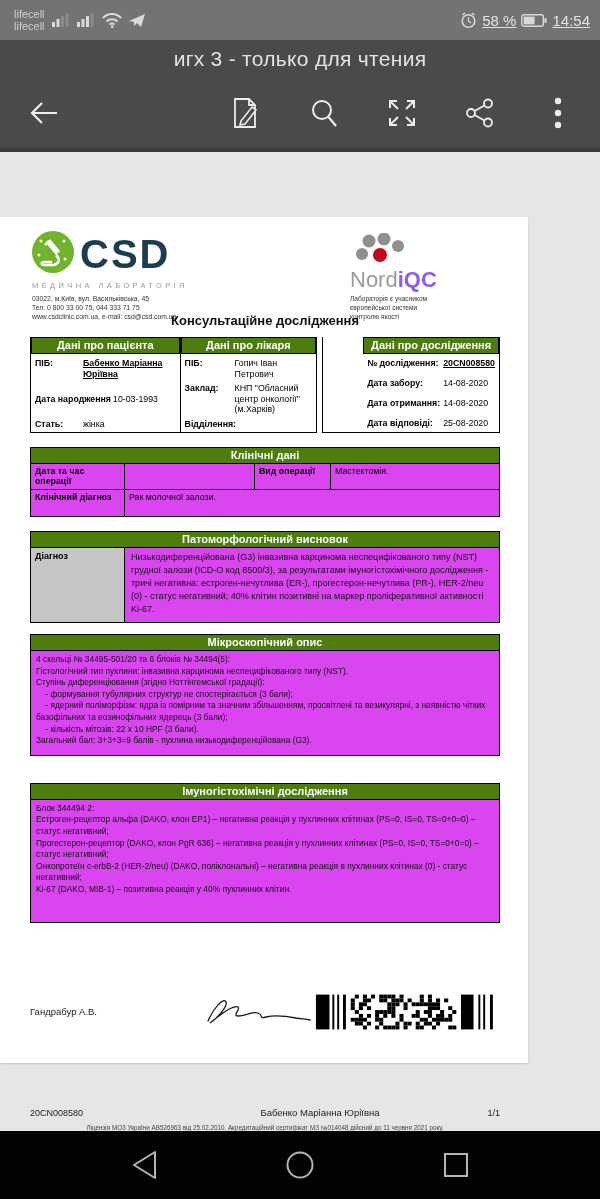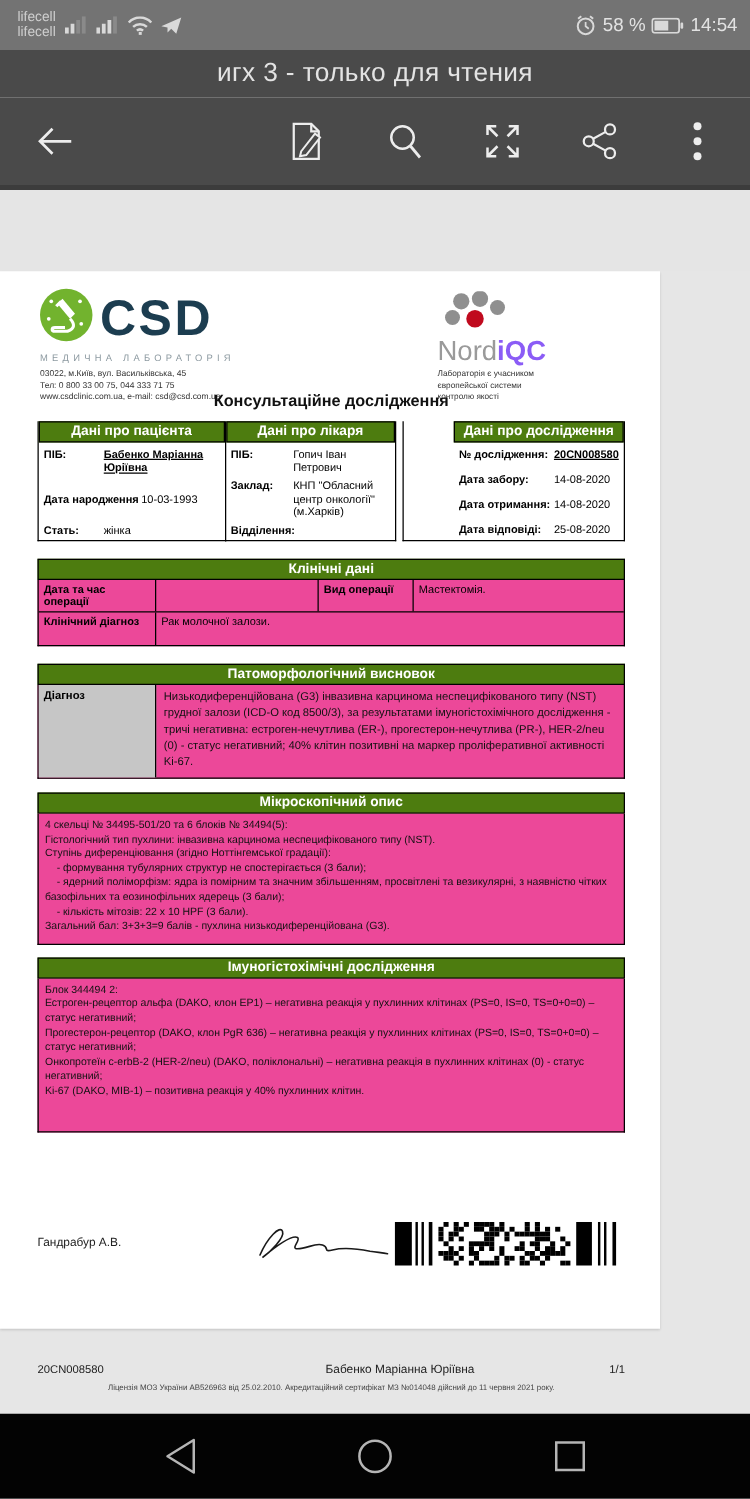--- a/index.html
+++ b/index.html
@@ -3,21 +3,21 @@
 <meta charset="utf-8">
 <style>
   * { margin:0; padding:0; box-sizing:border-box; }
   html,body { width:600px; height:1199px; background:#000; font-family:"Liberation Sans", sans-serif; }
   .screen { position:relative; width:600px; height:1199px; background:#e5e5e5; overflow:hidden; }
 
   
   .statusbar { height:40px; background:#737373; display:flex; align-items:center; justify-content:space-between; padding:0 10px 0 14px; color:#d9d9d9; }
   .sb-left { display:flex; align-items:center; gap:7px; }
   .carrier { font-size:11px; line-height:12px; color:#cfcfcf; }
-  .sb-right { display:flex; align-items:center; gap:5px; font-size:15px; color:#e2e2e2; }
+  .sb-right { display:flex; align-items:center; gap:5px; font-size:15px; color:#e2e2e2;text-decoration:underline; }
   .sb-icon svg { display:block; }
 
   .titlebar { height:38px; background:#4a4a4a; display:flex; align-items:center; justify-content:center; }
   .titlebar .title { color:#e3e3e3; font-size:21px; letter-spacing:.3px; }
 
   .toolbar { height:74px; background:#4a4a4a; display:flex; align-items:center; padding:0 18px; border-bottom:4px solid #3c3c3c; }
   .tb-back { width:52px; height:52px; display:flex; align-items:center; justify-content:center; }
   .tb-spacer { flex:1; }
   .tb-actions { display:flex; align-items:center; gap:30px; }
   .tb-btn { width:48px; height:48px; display:flex; align-items:center; justify-content:center; }
@@ -50,21 +50,21 @@
   .st-research { flex:1;padding-left:40px; }
   .st-body { flex:1; padding:4px 4px 3px 4px; display:flex; flex-direction:column; justify-content:space-between; }
   .kv { display:flex; font-size:8.8px; line-height:10.5px; }
   .kv .k { font-weight:bold; flex:none; }
   .kv.name .v { font-weight:bold; text-decoration:underline; }
   .st-patient .k { width:48px; } .st-patient .kv:nth-child(2) .k { width:78px; }
   .st-doctor .k { width:50px; }
   .st-research .k { width:76px; }
 
   .section { margin-top:14px; }
-  .sec-body { border:1px solid #000; border-top:none; background:#ec4899; }
+  .sec-body { border:1px solid #000; border-top:none; background:#d946ef; }
 
   .clin-row1 { display:grid; grid-template-columns:94px 130px 76px 1fr; height:26px; }
   .clin-row2 { display:grid; grid-template-columns:94px 1fr; height:26px; }
   .clin-cell { border-right:1px solid #000; padding:2px 4px; font-size:8.8px; }
   .clin-cell:last-child { border-right:none; }
   .clin-row1 { border-bottom:1px solid #000; }
   .clin-label { font-weight:bold; }
 
   .patho-body { display:grid; grid-template-columns:94px 1fr; }
   .patho-label { background:#c6c6c6; border-right:1px solid #000; font-weight:bold; font-size:9px; padding:3px 4px; }
@@ -332,21 +332,21 @@
         <div class="ghead">Мікроскопічний опис</div>
         <div class="sec-body plain-body">4 скельці № 34495-501/20 та 6 блоків № 34494(5):
 Гістологічний тип пухлини: інвазивна карцинома неспецифікованого типу (NST).
 Ступінь диференціювання (згідно Ноттінгемської градації):
     - формування тубулярних структур не спостерігається (3 бали);
     - ядерний поліморфізм: ядра із помірним та значним збільшенням, просвітлені та везикулярні, з наявністю чітких базофільних та еозинофільних ядерець (3 бали);
     - кількість мітозів: 22 х 10 HPF (3 бали).
 Загальний бал: 3+3+3=9 балів - пухлина низькодиференційована (G3).</div>
       </div>
 
-      <div class="section" style="margin-top:10px">
+      <div class="section" style="margin-top:27px">
         <div class="ghead">Імуногістохімічні дослідження</div>
         <div class="sec-body plain-body" style="padding-bottom:26px">Блок 344494 2:
 Естроген-рецептор альфа (DAKO, клон EP1) – негативна реакція у пухлинних клітинах (PS=0, IS=0, TS=0+0=0) – статус негативний;
 Прогестерон-рецептор (DAKO, клон PgR 636) – негативна реакція у пухлинних клітинах (PS=0, IS=0, TS=0+0=0) – статус негативний;
 Онкопротеїн c-erbB-2 (HER-2/neu) (DAKO, поліклональні) – негативна реакція в пухлинних клітинах (0) - статус негативний;
 Ki-67 (DAKO, MIB-1) – позитивна реакція у 40% пухлинних клітин.</div>
       </div>
 
       <div class="sig-row">
         <div class="signer">Гандрабур А.В.</div>

